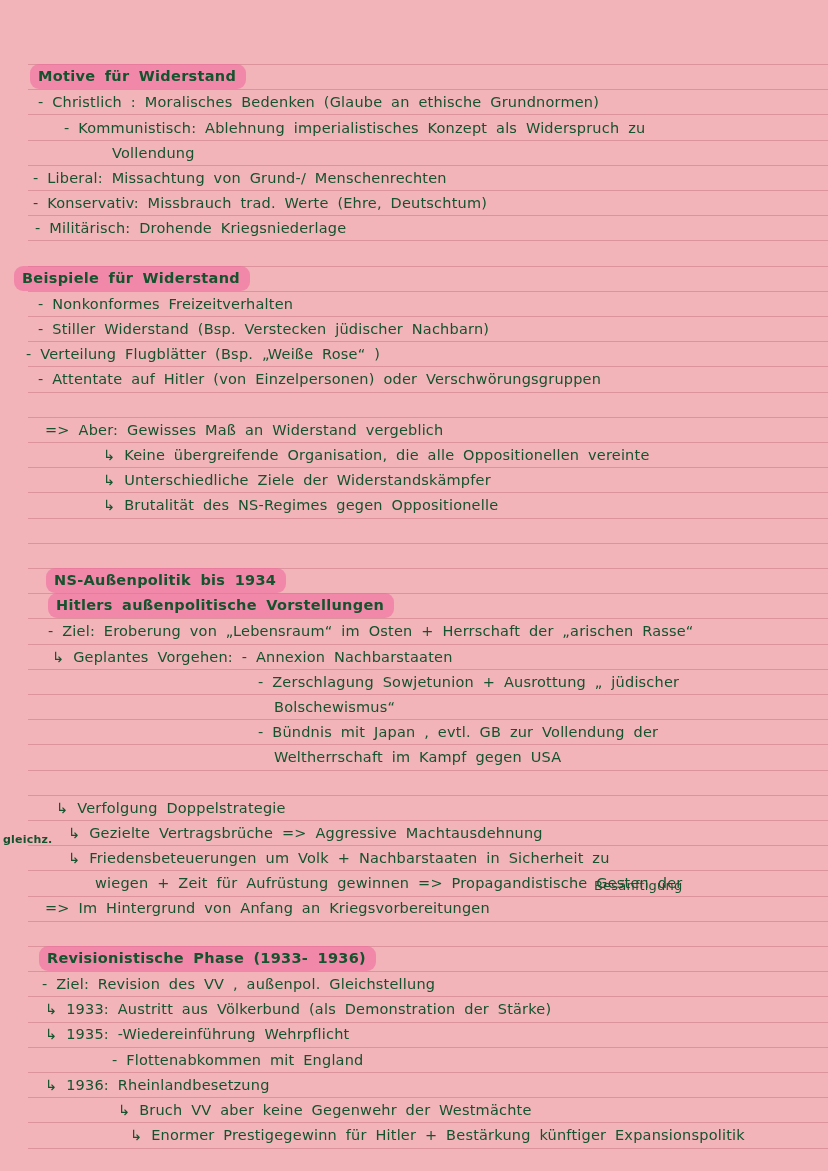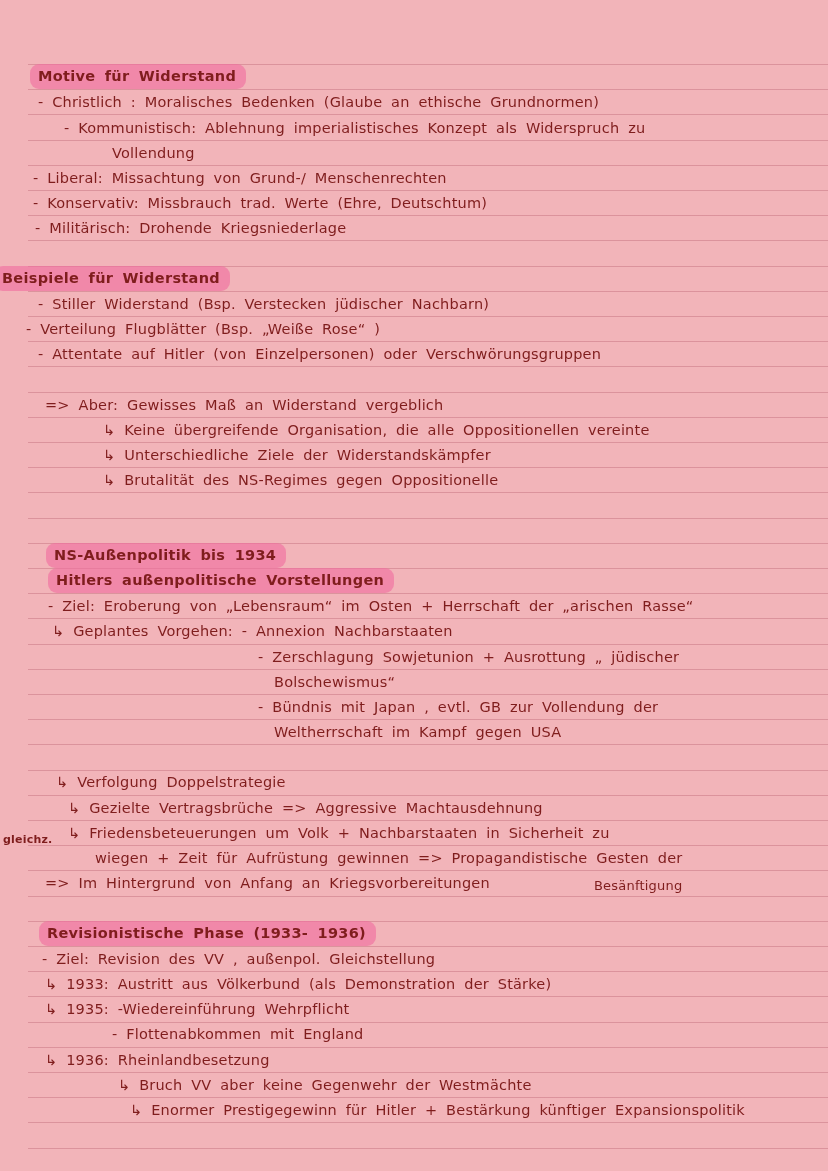--- a/index.html
+++ b/index.html
@@ -6,21 +6,21 @@
     margin: 0;
     padding: 0;
   }
   .page {
     position: relative;
     width: 828px;
     height: 1171px;
     background: #f2b4b9;
     overflow: hidden;
     font-family: "DejaVu Sans", sans-serif;
-    color: #7f1d1d;
+    color: #14532d;
   }
   .rules {
     position: absolute;
     left: 28px;
     right: 0;
     top: 64px;
     bottom: 0;
     border-top: 1px solid rgba(201,120,133,0.55);
     background: repeating-linear-gradient(
       to bottom,
@@ -95,22 +95,25 @@
       <div class="line" style="padding-left: 33px;">
         <span class="txt">- Liberal: Missachtung von Grund-/ Menschenrechten</span>
       </div>
       <div class="line" style="padding-left: 33px;">
         <span class="txt">- Konservativ: Missbrauch trad. Werte (Ehre, Deutschtum)</span>
       </div>
       <div class="line" style="padding-left: 35px;">
         <span class="txt">- Militärisch: Drohende Kriegsniederlage</span>
       </div>
       <div class="line" style="padding-left: 0px;"></div>
-      <div class="line" style="">
+      <div class="line" style=" margin-left: 20px;">
         <span class="hl">Beispiele für Widerstand</span>
+      </div>
+      <div class="line" style="padding-left: 38px;">
+        <span class="txt">- Nonkonformes Freizeitverhalten</span>
       </div>
       <div class="line" style="padding-left: 38px;">
         <span class="txt">- Stiller Widerstand (Bsp. Verstecken jüdischer Nachbarn)</span>
       </div>
       <div class="line" style="padding-left: 26px;">
         <span class="txt">- Verteilung Flugblätter (Bsp. „Weiße Rose“ )</span>
       </div>
       <div class="line" style="padding-left: 38px; border-radius: 9px;">
         <span class="txt">- Attentate auf Hitler (von Einzelpersonen) oder Verschwörungsgruppen</span>
       </div>

